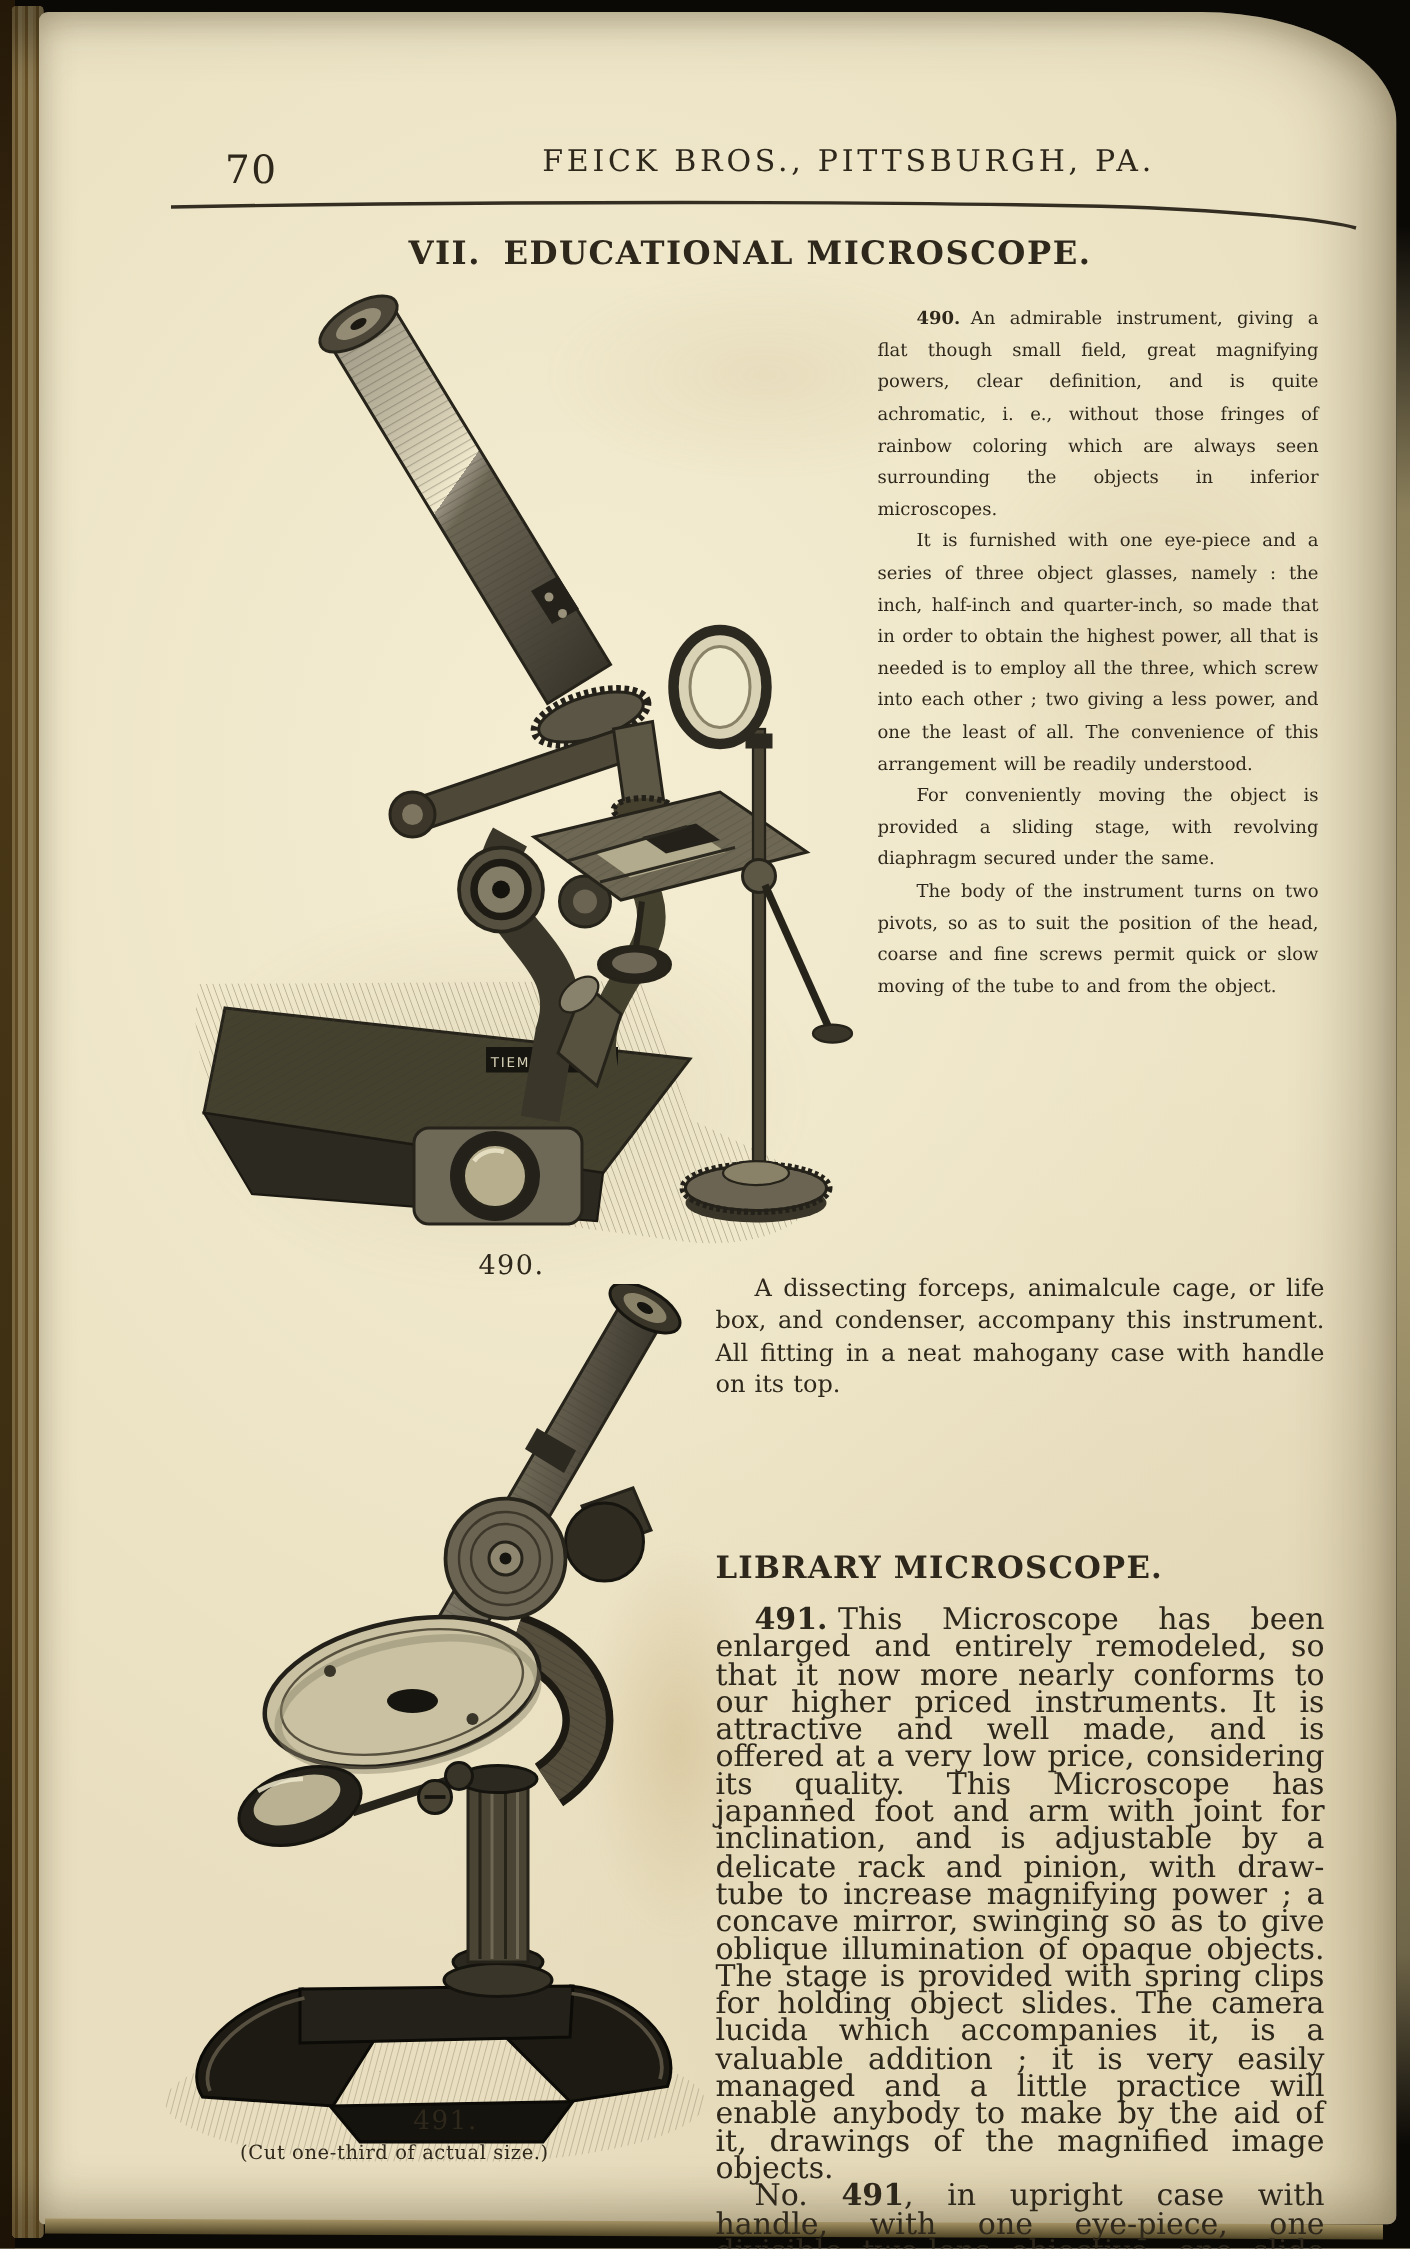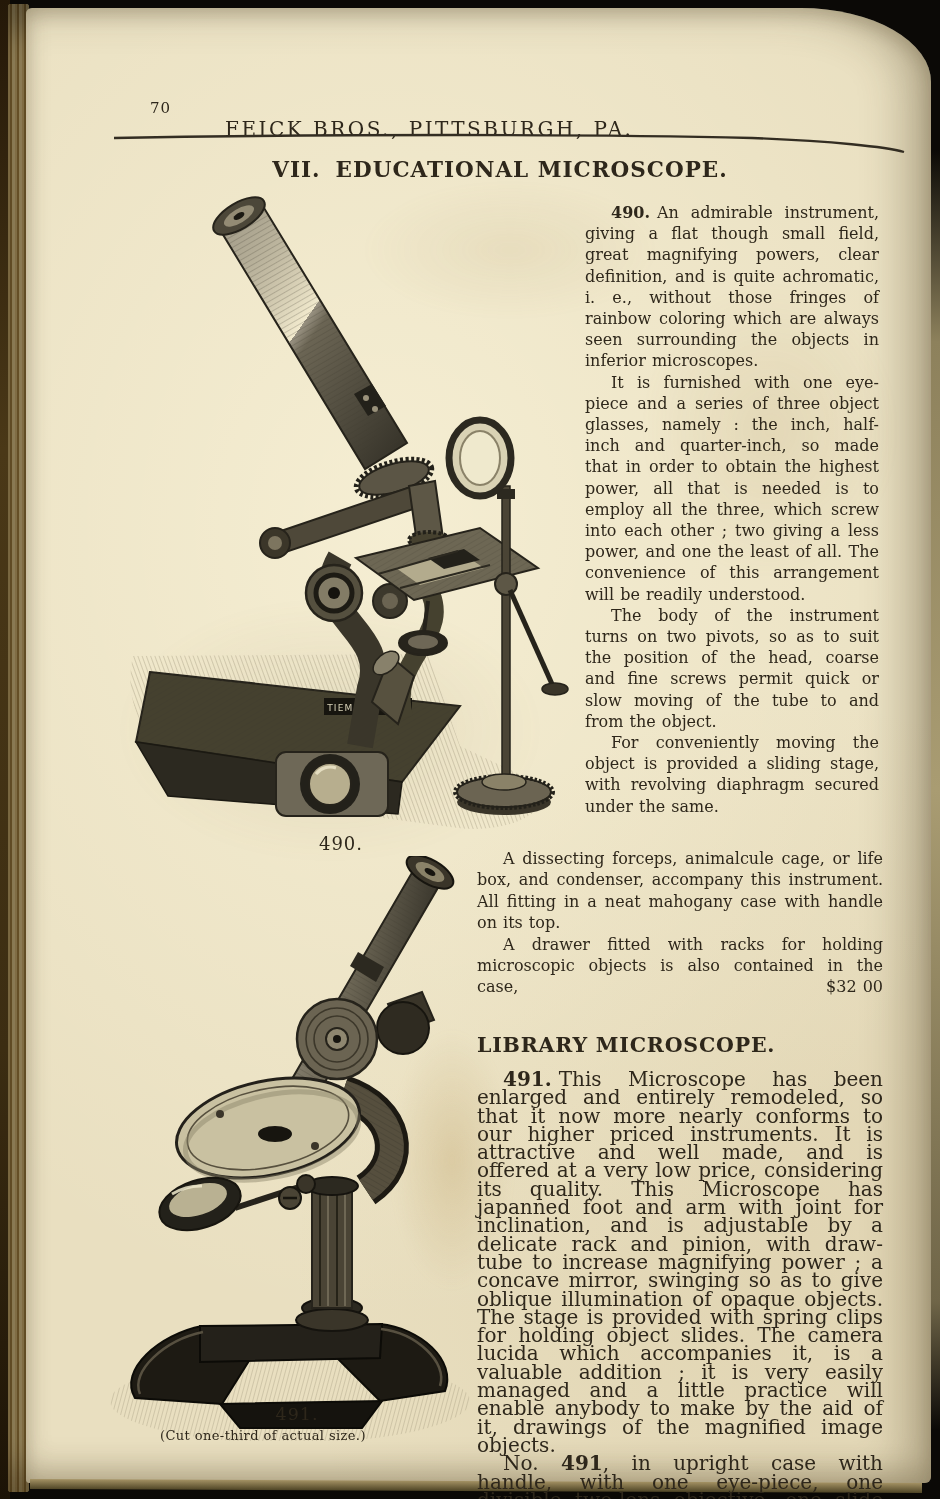--- a/index.html
+++ b/index.html
@@ -32,27 +32,27 @@
   .stain { pointer-events:none; }
   .stain-a { left:640px; top:280px; width:260px; height:300px;
     background:radial-gradient(ellipse at center, rgba(155,125,65,.12), rgba(0,0,0,0) 70%); filter:blur(3px); }
   .stain-b { left:392px; top:1030px; width:120px; height:260px;
     background:radial-gradient(ellipse at center, rgba(185,155,95,.30), rgba(0,0,0,0) 70%); filter:blur(5px); }
   .stain-c { left:360px; top:180px; width:300px; height:140px;
     background:radial-gradient(ellipse at center, rgba(150,120,60,.09), rgba(0,0,0,0) 70%); filter:blur(3px); }
   .stain-d { left:120px; top:600px; width:420px; height:260px;
     background:radial-gradient(ellipse at center, rgba(120,100,55,.10), rgba(0,0,0,0) 72%); filter:blur(4px); }
   
-  .pagenum { left:150px; top:99px; font-size:15px; letter-spacing:1px; }
-  .runhead { left:225px; top:95px; width:560px; text-align:left; font-size:20px; letter-spacing:2.5px;margin-top:22px; }
+  .pagenum { left:150px; top:99px; font-size:26px; letter-spacing:1px; }
+  .runhead { left:210px; top:95px; width:560px; text-align:right; font-size:20px; letter-spacing:2.5px; }
   .rule { left:112px; top:130px; width:800px; height:26px; }
   .sectitle { left:270px; top:157px; width:460px; text-align:center;
     font-weight:bold; font-size:21.5px; letter-spacing:1px; white-space:nowrap; }
   .sec-num { padding-right:15px; }
-  .col490 { left:585px; top:202px; width:294px; font-size:16px; line-height:21.2px;
+  .col490 { left:585px; top:202px; width:294px; font-size:12px; line-height:21.2px;
     text-align:justify; word-spacing:1px; }
   .wide { left:477px; top:848px; width:406px; font-size:16px; line-height:21.4px;
     text-align:justify; word-spacing:1px; }
   .libtitle { left:477px; top:1033px; width:406px; text-align:left;
     font-weight:bold; font-size:20.5px; letter-spacing:.8px; }
   .col491 { left:477px; top:1070px; width:406px; font-size:20px; line-height:18.3px;
     text-align:justify; word-spacing:.5px; }
   .p { margin:0; text-indent:26px; }
   .lead { font-weight:bold; padding-right:7px; }
   .bnum { font-weight:bold; }
@@ -175,27 +175,26 @@
   <ellipse cx="376" cy="606" rx="47" ry="15" fill="#6b6452" stroke="#26231b" stroke-width="2"></ellipse>
   <ellipse cx="376" cy="606" rx="49" ry="16" fill="none" stroke="#23211a" stroke-width="4" stroke-dasharray="2.6 2"></ellipse>
   <ellipse cx="376" cy="596" rx="22" ry="8" fill="#8a8268" stroke="#26231b" stroke-width="1.5"></ellipse>
 </svg>
 
 <div class="abs cap490">490.</div>
 
 <div class="abs col490">
   <p class="p"><span class="lead">490.</span><span>An admirable instrument, giving a flat though small field, great magnifying powers, clear definition, and is quite achromatic, i. e., without those fringes of rainbow coloring which are always seen surrounding the objects in inferior microscopes.</span></p>
   <p class="p">It is furnished with one eye-piece and a series of three object glasses, namely : the inch, half-inch and quarter-inch, so made that in order to obtain the highest power, all that is needed is to employ all the three, which screw into each other ; two giving a less power, and one the least of all. The convenience of this arrangement will be readily understood.</p>
+  <p class="p">For conveniently moving the object is provided a sliding stage, with revolving diaphragm secured under the same.</p>
   <p class="p">The body of the instrument turns on two pivots, so as to suit the position of the head, coarse and fine screws permit quick or slow moving of the tube to and from the object.</p>
-  <p class="p">For conveniently moving the object is provided a sliding stage, with revolving diaphragm secured under the same.</p>
 </div>
 
 <div class="abs wide">
   <p class="p">A dissecting forceps, animalcule cage, or life box, and condenser, accompany this instrument. All fitting in a neat mahogany case with handle on its top.</p>
-  <p class="p"><span>A drawer fitted with racks for holding microscopic objects is also contained in the case,</span><span class="price-float">$32 00</span></p>
 </div>
 
 <div class="abs libtitle">LIBRARY MICROSCOPE.</div>
 
 <div class="abs col491">
   <p class="p"><span class="lead">491.</span><span>This Microscope has been enlarged and entirely remodeled, so that it now more nearly conforms to our higher priced instruments. It is attractive and well made, and is offered at a very low price, considering its quality. This Microscope has japanned foot and arm with joint for inclination, and is adjustable by a delicate rack and pinion, with draw-tube to increase magnifying power ; a concave mirror, swinging so as to give oblique illumination of opaque objects. The stage is provided with spring clips for holding object slides. The camera lucida which accompanies it, is a valuable addition ; it is very easily managed and a little practice will enable anybody to make by the aid of it, drawings of the magnified image objects.</span></p>
   <p class="p"><span>No. </span><span class="bnum">491</span><span>, in upright case with handle, with one eye-piece, one divisible two-lens objective, one slide with cells for fluids, plain slide, covers and one object ; magnifying power from 25 to 125</span></p>
   <div class="leader-row">
     <span>diameters</span>
     <span class="leader"></span>

